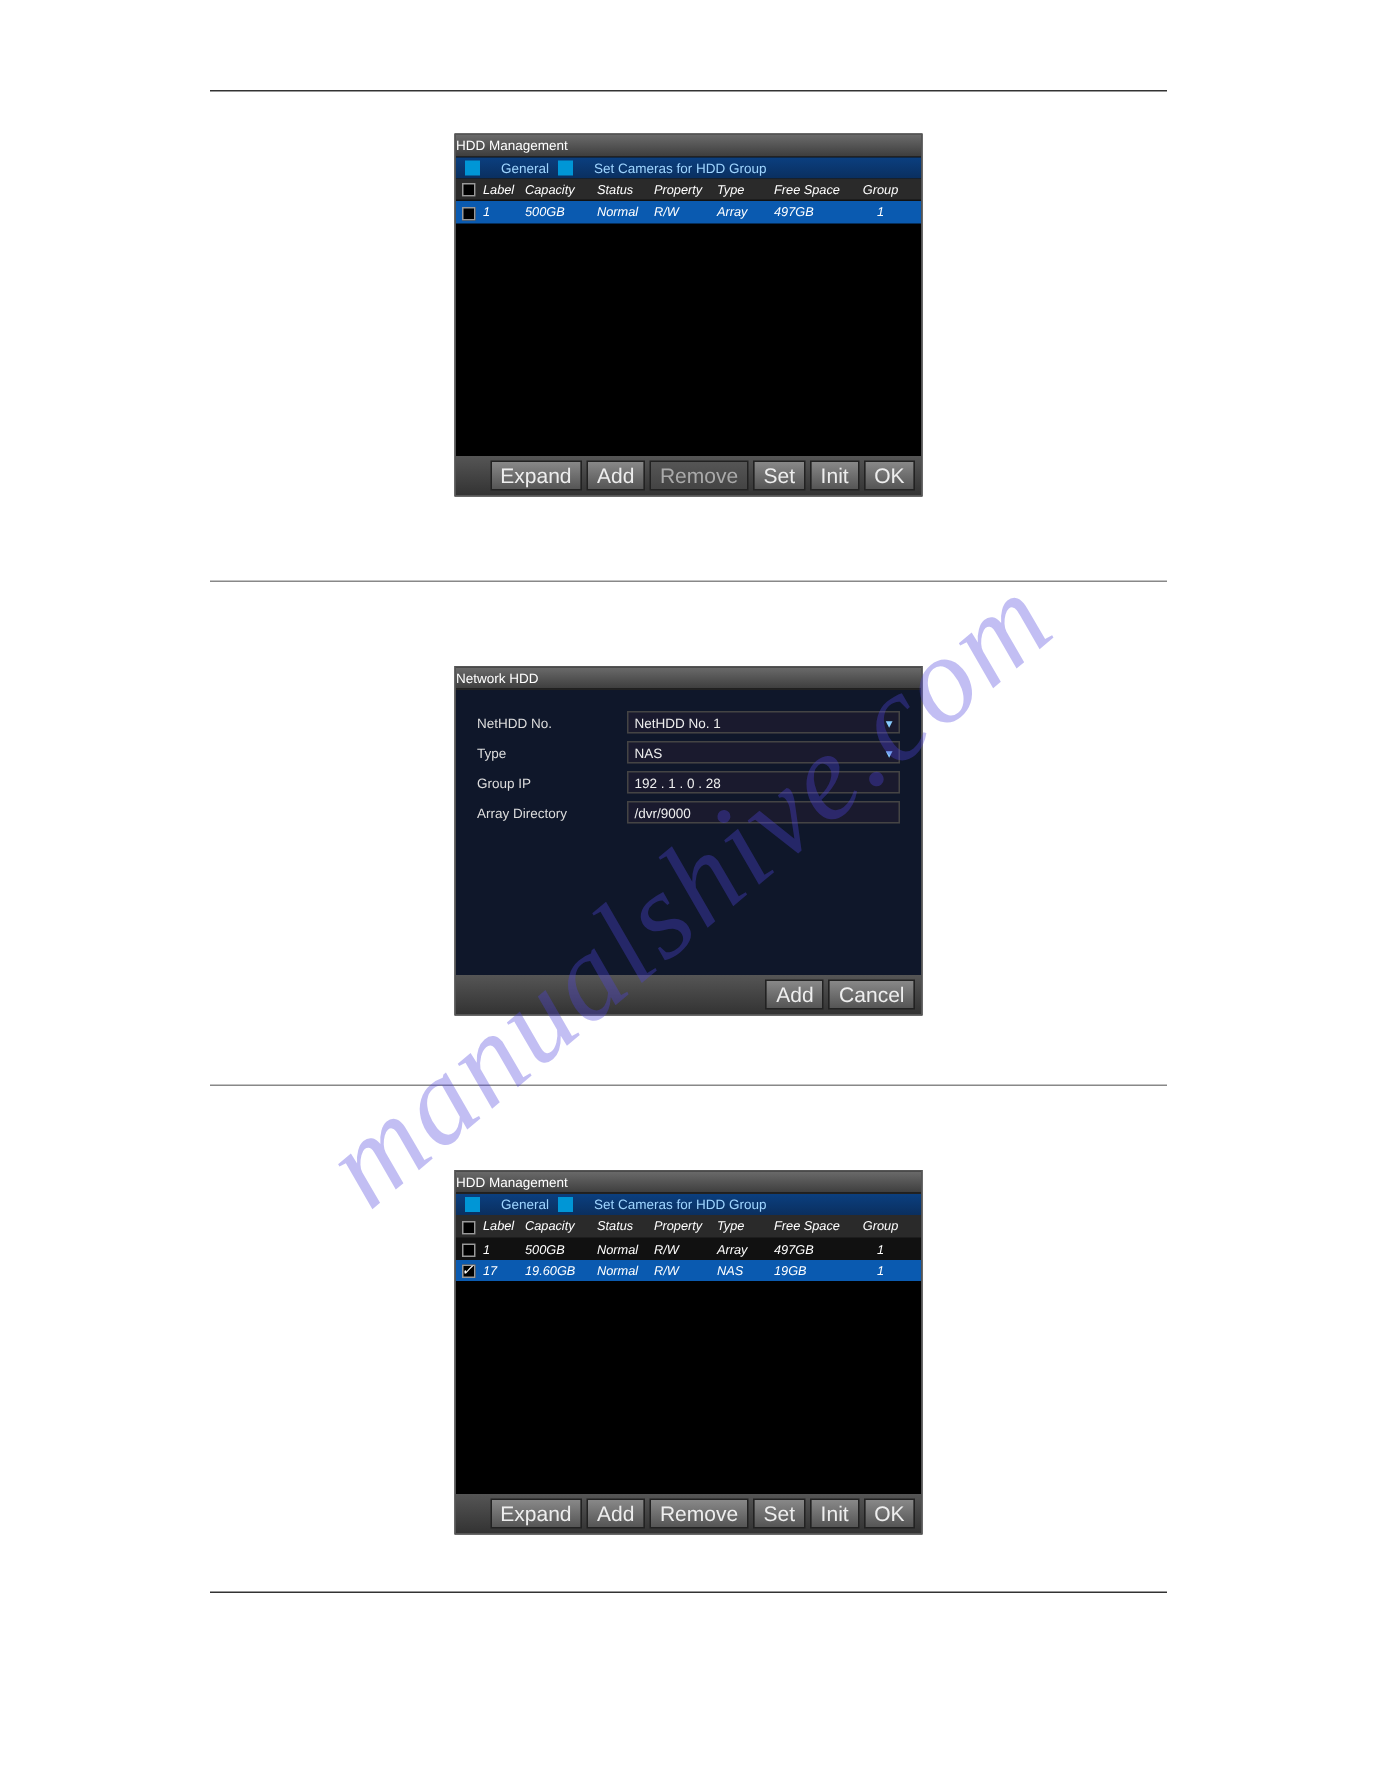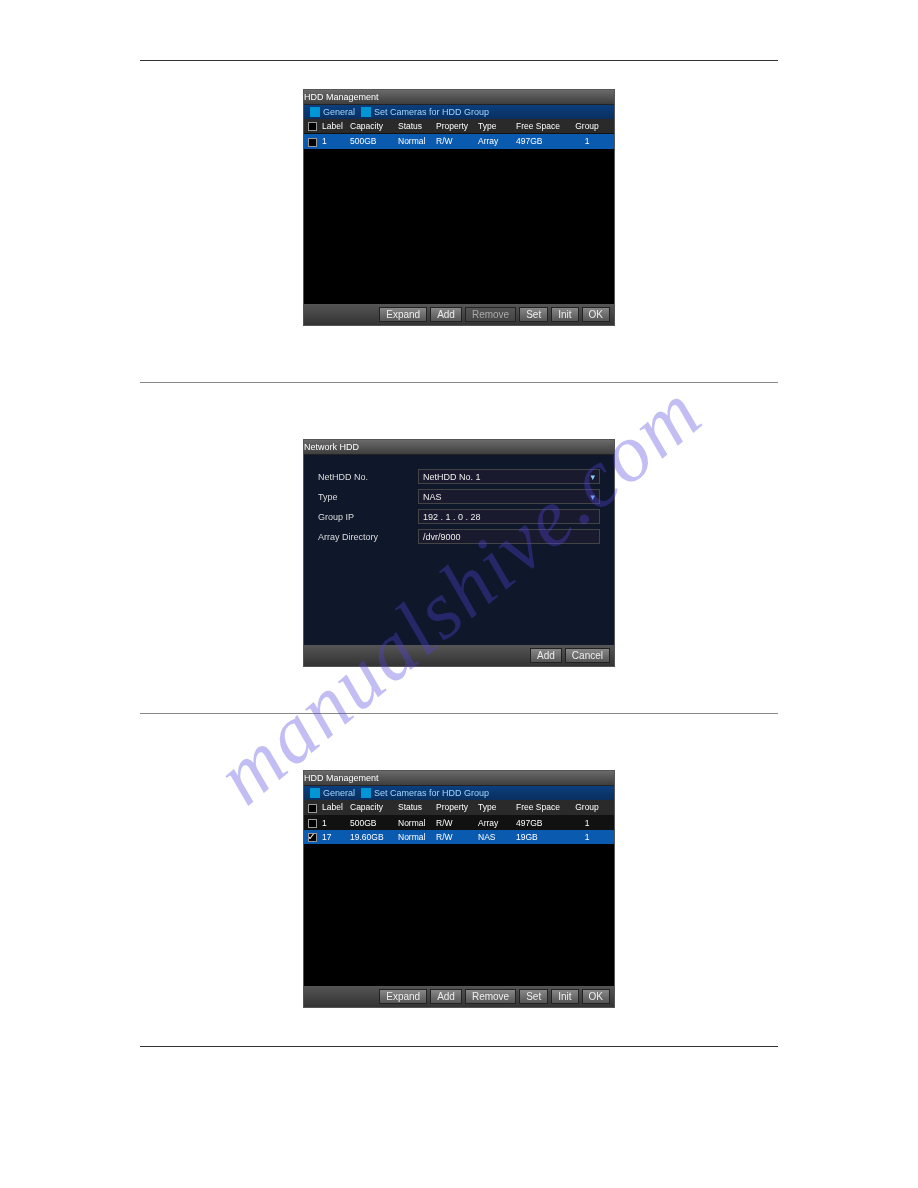--- a/index.html
+++ b/index.html
@@ -49,41 +49,42 @@
   .dvr-tabs {
     background: linear-gradient(#0b3f7f,#0a2f5f);
     padding: 2px 4px;
     display: flex;
     gap: 2px;
     align-items: center;
   }
   .dvr-tab {
     display: flex;
     align-items: flex-start;
-    gap: 3px;
+    gap: 14px;
     color: #9fd5ff;
     padding: 0 2px;
   }
   .tab-icon {
     width: 10px;
     height: 10px;
     background: #0096d6;
     display: inline-block;
   }
   .dvr-table-head {
     display: flex;
     background: #2a2a2a;
     font-size: 8.5px;
     border-bottom: 1px solid #111;
   }
   .dvr-table-head > div,
   .dvr-row > div {
     padding: 2px 2px;
     white-space: nowrap;
     overflow: hidden;
+    font-style: italic;
   }
   .col-check { width: 16px; text-align:center; }
   .col-label { width: 28px; }
   .col-cap   { width: 48px; }
   .col-stat  { width: 38px; }
   .col-prop  { width: 42px; }
   .col-type  { width: 38px; }
   .col-free  { width: 56px; }
   .col-group { width: 34px; text-align: center; }
   .dvr-row {
@@ -120,21 +121,21 @@
     display: flex;
     justify-content: flex-end;
     gap: 3px;
     background: linear-gradient(#555,#333);
     padding: 3px 4px;
   }
   .dvr-btn {
     background: linear-gradient(#888,#555);
     border: 1px solid #222;
     color: #eee;
-    font-size: 10px;
+    font-size: 14px;
     padding: 1px 6px;
     cursor: pointer;
   }
   .dvr-btn.disabled {
     background: linear-gradient(#555,#444);
     color: #aaa;
   }
   
   .form-row {
     display: flex;

